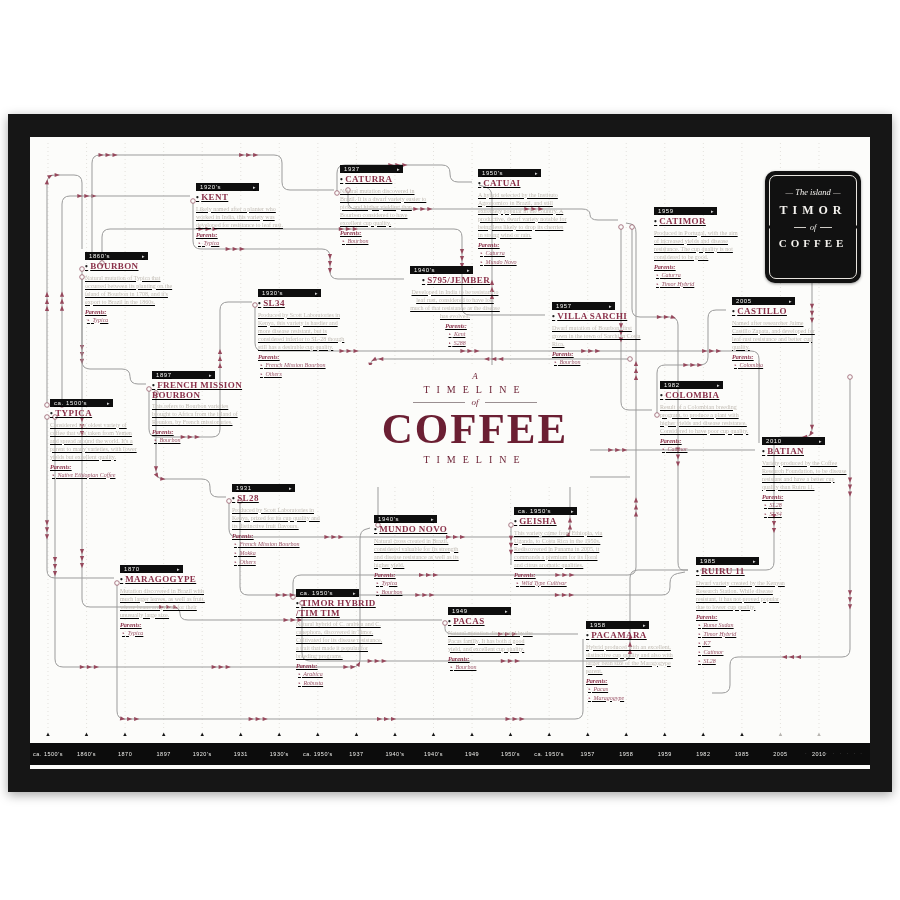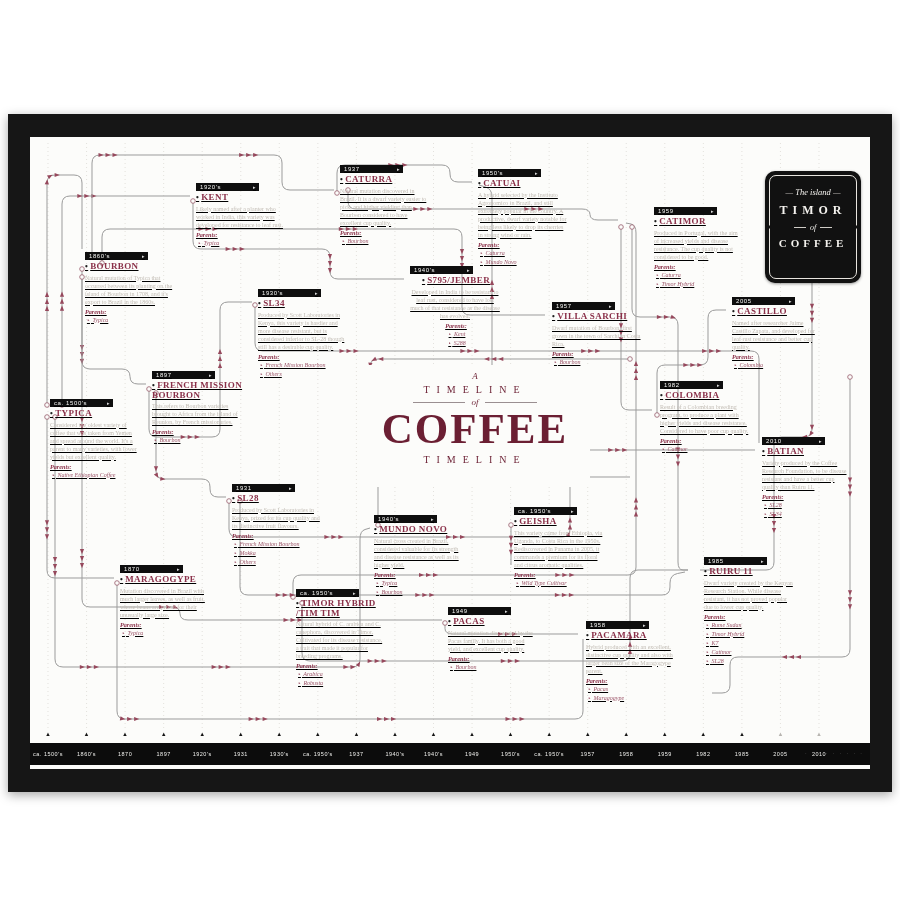--- a/index.html
+++ b/index.html
@@ -595,21 +595,21 @@
                 <span>1982</span>
                 <span class="badge-arrow">▸</span>
               </div>
               <div class="node-name"><span class="bullet">•</span>COLOMBIA</div>
               <div class="node-desc">Result of a Colombian breeding program, to produce a plant with higher yields and disease resistance. Considered to have poor cup quality.</div>
               <div class="parents-label">Parents:</div>
               <ul class="parents">
                 <li><span class="p-arrow">‣</span> Catimor</li>
               </ul>
             </div>
-            <div class="node" style="left: 666px; top: 420px; margin-left: 8px;">
+            <div class="node" style="left: 666px; top: 420px;">
               <div class="badge">
                 <span>1985</span>
                 <span class="badge-arrow">▸</span>
               </div>
               <div class="node-name"><span class="bullet">•</span>RUIRU 11</div>
               <div class="node-desc">Dwarf variety created by the Kenyan Research Station. While disease resistant, it has not proved popular due to lower cup quality.</div>
               <div class="parents-label">Parents:</div>
               <ul class="parents">
                 <li><span class="p-arrow">‣</span> Rume Sudan</li>
                 <li><span class="p-arrow">‣</span> Timor Hybrid</li>

